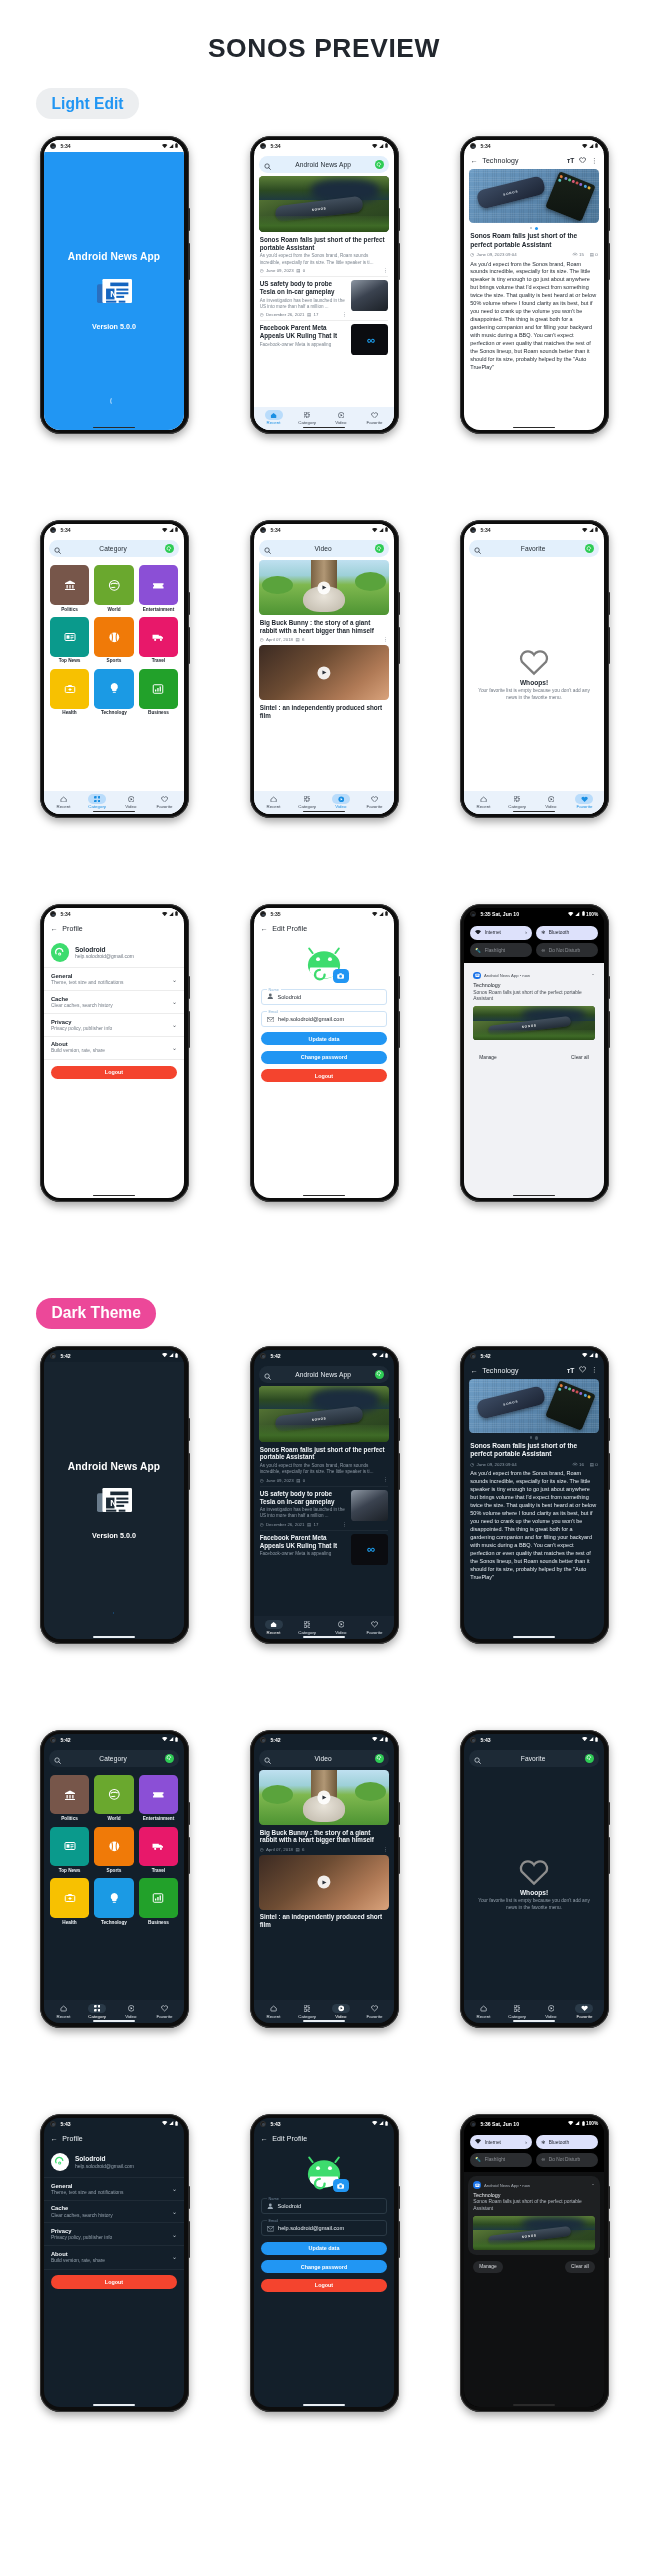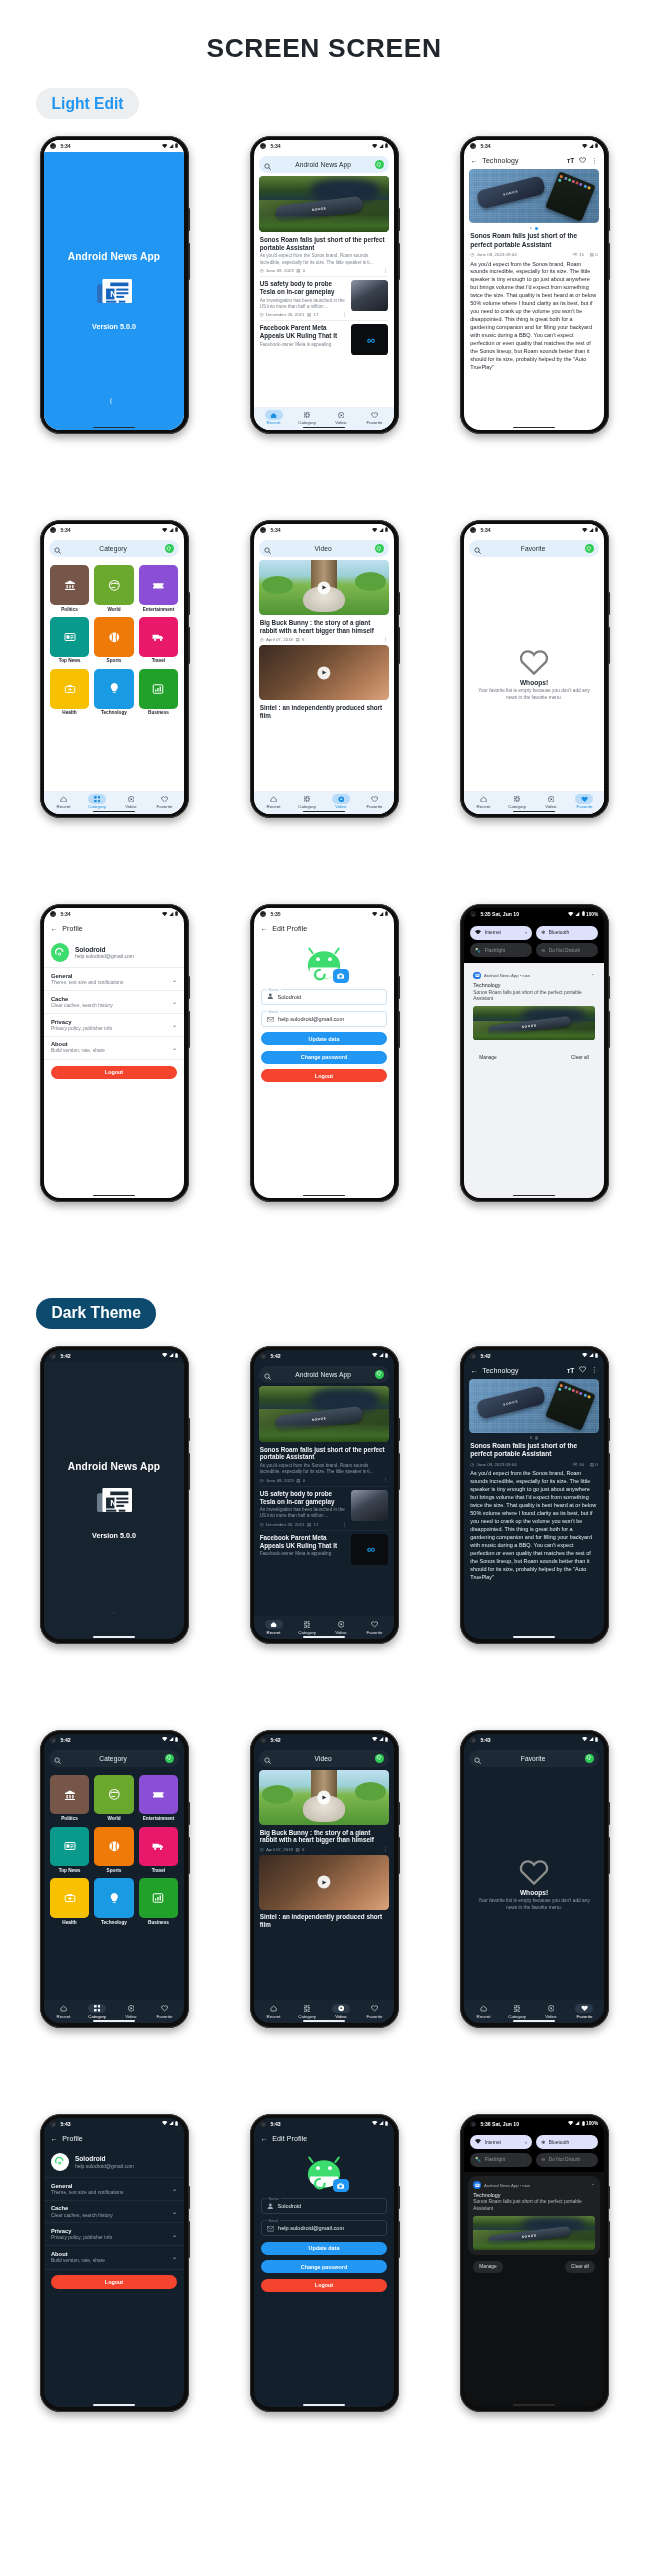--- a/index.html
+++ b/index.html
@@ -22,21 +22,21 @@
   }
   .theme-badge{
     display:inline-block;
     padding:6.6px 15.6px;
     border-radius:15.6px;
     font-size:15.6px;
     font-weight:bold;
     margin-left:36px;
   }
   .theme-badge.light{ background:#eceef0; color:#2196f3; }
-  .theme-badge.dark{ background:#0c4a6e; color:#ffffff; }
+  .theme-badge.dark{ background:#ec4899; color:#ffffff; }
   .badge-row{ margin-top:24px; }
 
   
   .grid{
     display:grid;
     grid-template-columns:repeat(3, 210px);
     justify-content:center;
     column-gap:0px;
     row-gap:0px;
     margin-top:10.8px;
@@ -406,21 +406,21 @@
     height:12px; border-radius:6.6px; padding:0 6.6px;
     display:flex;align-items:center; font-size:4.8px;
     background:#f1f2f5; color:#2a2f36;
   }
   .shade-actions.dark .sa{ background:#26282b; color:#dadce0; }
   .sa.right{ margin-left:auto; }
 </style>
 </head>
 <body>
 
-<div class="page-title">SCREEN SCREEN</div>
+<div class="page-title">SONOS PREVIEW</div>
 
 <div class="badge-row">
   <span class="theme-badge light">Light Edit</span>
 </div>
 
 <div class="grid">
 
   <div class="cell">
     <div class="phone">
       <div class="screen">

